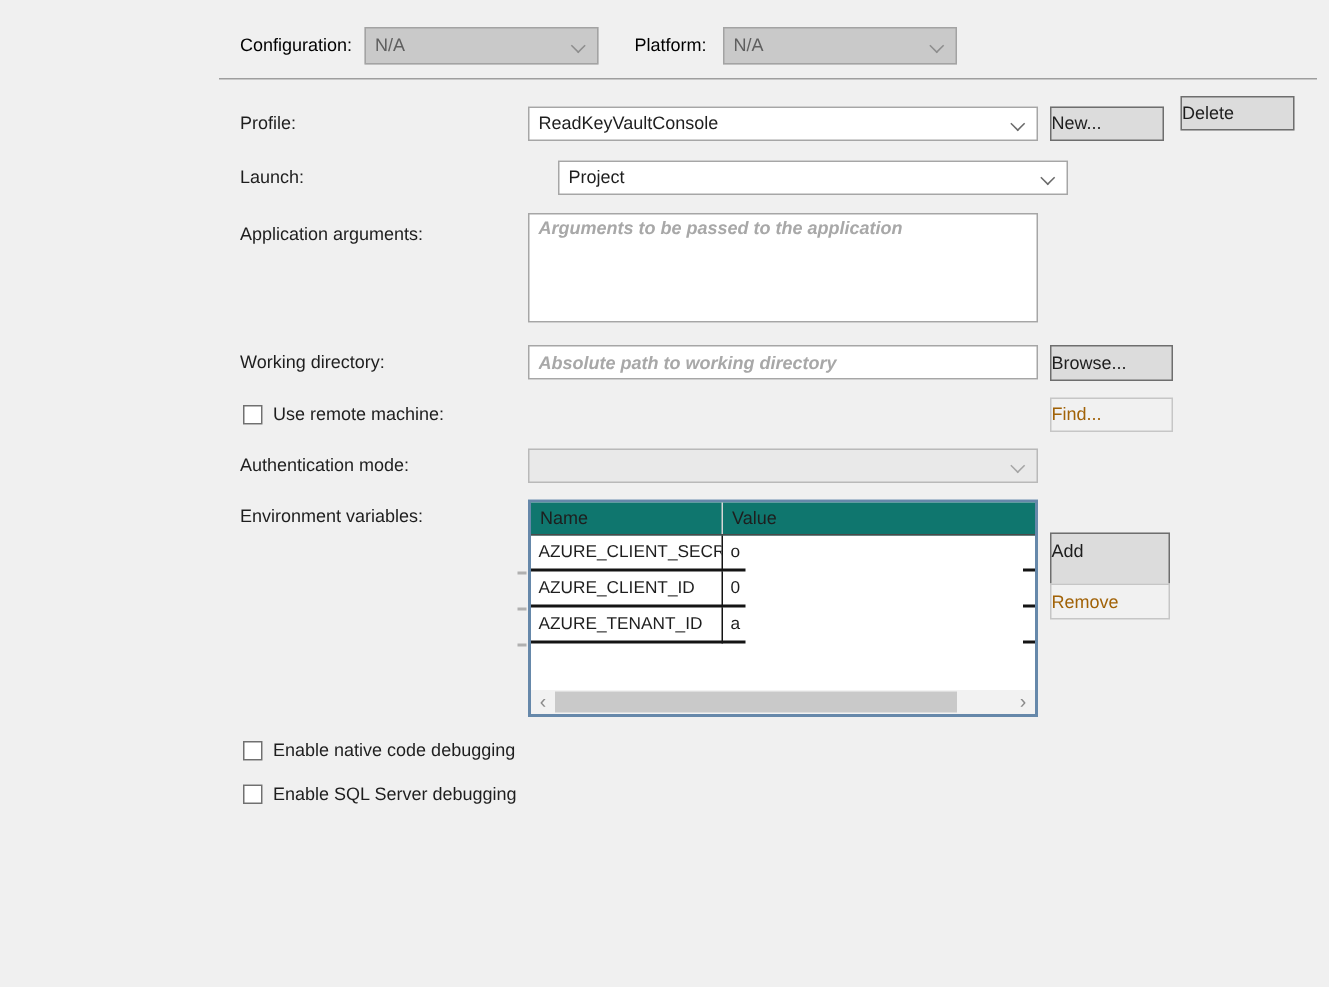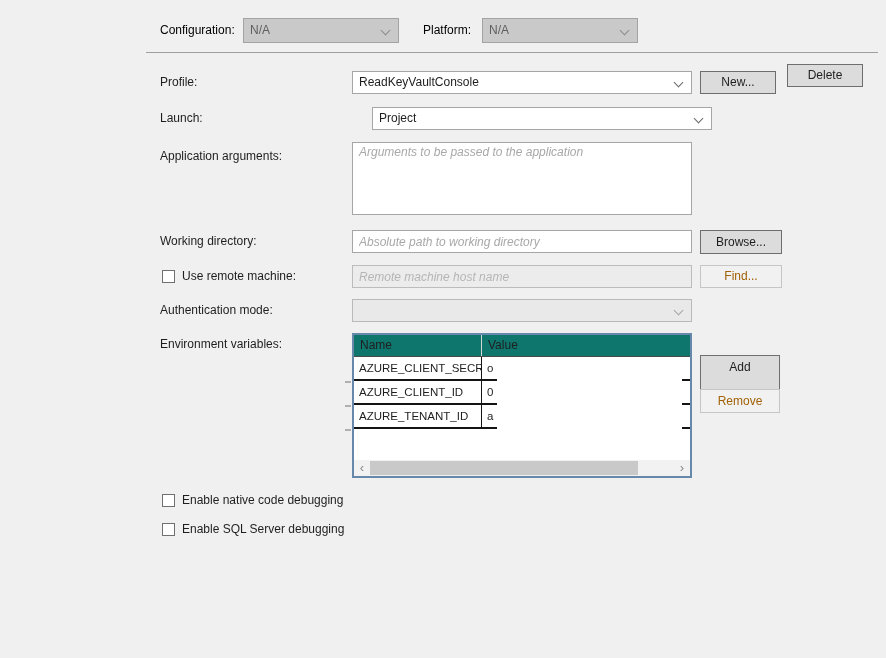--- a/index.html
+++ b/index.html
@@ -25,26 +25,26 @@
   .combo{position:absolute;background:#fff;border:1px solid #a6a6a6;box-sizing:border-box;
          line-height:21px;padding:0 22px 0 6px;white-space:nowrap;overflow:hidden;}
   .combo .chev{position:absolute;right:9px;top:7px;width:6px;height:6px;
          border-right:1.4px solid #6a6a6a;border-bottom:1.4px solid #6a6a6a;transform:rotate(45deg);}
   .combo.dis-dark{background:var(--disabled-combo-bg,#c9c9c9);border-color:#a3a3a3;color:#5f5f5f;}
   .combo.dis-dark .chev{border-color:#8d8d8d;}
   .combo.dis-light{background:#e9e9e9;border-color:#b9b9b9;color:#9a9a9a;}
   .combo.dis-light .chev{border-color:#a5a5a5;}
 
   .btn{position:absolute;background:#dcdcdc;border:1px solid #6e6e6e;box-sizing:border-box;
-       text-align:center;line-height:21px;cursor:default;}
+       line-height:21px;cursor:default;}
   .btn.disabled{background:#f1f1f1;border-color:#c6c6c6;color:#a16207;}
 
   .txt{position:absolute;border:1px solid #a6a6a6;background:#fff;box-sizing:border-box;
        font-family:"Liberation Sans","DejaVu Sans",sans-serif;font-size:12px;color:#1e1e1e;
-       padding:2px 6px;outline:none;resize:none;}
+       padding:2px 6px;outline:none;resize:none;font-weight:bold;}
   .txt::placeholder{font-style:italic;color:#a8a8a8;opacity:1;}
   .txt.disabled{background:#ececec;border-color:#bcbcbc;}
   .txt.disabled::placeholder{color:#b5b5b5;}
 
   .cb{position:absolute;width:13px;height:13px;background:#fff;border:1px solid #707070;box-sizing:border-box;}
 
   
   .env-table{position:absolute;left:352px;top:333px;width:340px;height:145px;background:#fff;
              border:2px solid var(--table-border,#6688aa);box-sizing:border-box;}
   .env-header{display:flex;height:22px;background:#0f766e;border-bottom:1px solid #4a4a4a;box-sizing:border-box;}
@@ -98,21 +98,20 @@
 
   <div class="lbl" style="left:160px;top:146px;line-height:20px;text-align:center;">Application arguments:</div>
   <textarea class="txt" style="left: 352px; top: 142px; width: 340px; height: 73px;" placeholder="Arguments to be passed to the application"></textarea>
 
   <div class="lbl" style="left:160px;top:230px;line-height:23px;">Working directory:</div>
   <input class="txt" style="left: 352px; top: 230px; width: 340px; height: 23px;" placeholder="Absolute path to working directory">
   <div class="btn" style="left:700px;top:230px;width:82px;height:24px;line-height:22px;">Browse...</div>
 
   <span class="cb" style="left:162px;top:270px;"></span>
   <div class="lbl" style="left:182px;top:265px;line-height:23px;">Use remote machine:</div>
-  <input class="txt disabled" style="left: 352px; top: 265px; width: 340px; height: 23px;" placeholder="Remote machine host name">
   <div class="btn disabled" style="left:700px;top:265px;width:82px;height:23px;">Find...</div>
 
   <div class="lbl" style="left:160px;top:299px;line-height:23px;">Authentication mode:</div>
   <div class="combo dis-light" style="left:352px;top:299px;width:340px;height:23px;">
     <span></span>
     <span class="chev"></span>
   </div>
 
   <div class="lbl" style="left:160px;top:333px;line-height:22px;">Environment variables:</div>
   <div class="env-table">

